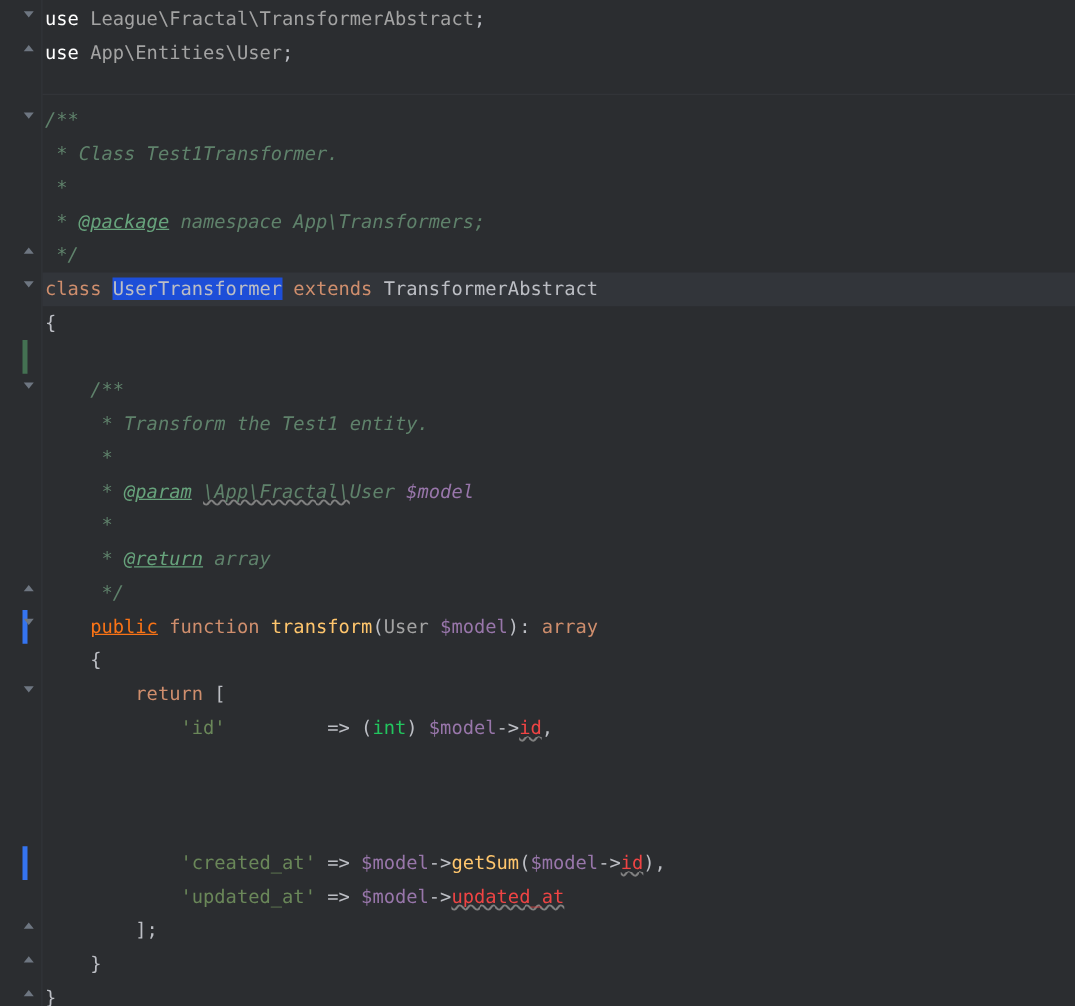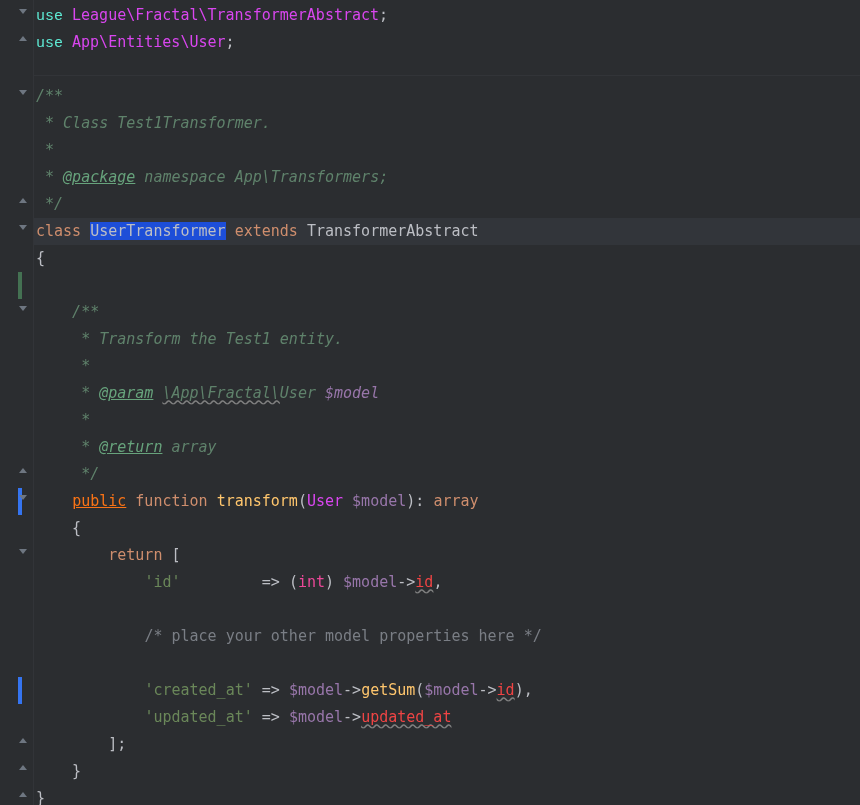--- a/index.html
+++ b/index.html
@@ -49,29 +49,29 @@
     padding-left: 2px;
   }
   .line.hl-class { background: #32353a; }
   .sep-line {
     position: absolute;
     top: 75px;
     left: 0;
     right: 0;
     border-top: 1px solid #323438;
   }
-  .k-use { color: #5eead4; font-family: Liberation Mono, monospace; }
+  .k-use { color: #ffffff; }
   .k-class { color: #cf8e6d; }
   .k-extends { color: #cf8e6d; }
   .k-public { color: #f97316; text-decoration: underline; }
   .k-function { color: #cf8e6d; }
   .k-return { color: #cf8e6d; }
-  .k-int { color: #ec4899; text-align: center; }
+  .k-int { color: #22c55e; text-align: center; }
   .k-arr { color: #cf8e6d; }
-  .ns { color: #d946ef; }
+  .ns { color: #a3a3a3; }
   .cls-name { color: #bcbec4; }
   .doc { color: #5f826b; font-style: italic; }
   .doc-tag { color: #67a37c; font-style: italic; text-decoration: underline; }
   .doc-wavy { text-decoration: #808080 wavy underline; text-decoration-skip-ink: none; }
   .var { color: #9876aa; font-style: italic; }
   .var-n { color: #9876aa; }
   .fname { color: #ffc66d; }
   .str { color: #6a8759; }
   .punct { color: #bcbec4; }
   .op { color: #bcbec4; }
@@ -188,21 +188,21 @@
   <div class="line"><span class="doc">     */</span></div>
 
   <div class="line"><span>    </span><span class="k-public">public</span><span> </span><span class="k-function">function</span><span> </span><span class="fname">transform</span><span class="punct">(</span><span class="ns">User </span><span class="var-n">$model</span><span class="punct">)</span><span class="punct">: </span><span class="k-arr">array</span></div>
   <div class="line"><span class="punct">    {</span></div>
 
   <div class="line"><span>        </span><span class="k-return">return</span><span class="punct"> [</span></div>
 
   <div class="line"><span>            </span><span class="str">'id'</span><span>         </span><span class="op">=&gt; </span><span class="punct">(</span><span class="k-int">int</span><span class="punct">) </span><span class="var-n">$model</span><span class="op">-&gt;</span><span class="prop prop-u">id</span><span class="punct">,</span></div>
 
   <div class="line"></div>
-  <div class="line"><span>            </span><span class="cmt">/* place your other model properties here */</span></div>
+  <div class="line"><span>            </span></div>
   <div class="line"></div>
 
   <div class="line"><span>            </span><span class="str">'created_at'</span><span> </span><span class="op">=&gt; </span><span class="var-n">$model</span><span class="op">-&gt;</span><span class="method">getSum</span><span class="punct">(</span><span class="var-n">$model</span><span class="op">-&gt;</span><span class="prop prop-u">id</span><span class="punct">)</span><span class="punct">,</span></div>
 
   <div class="line"><span>            </span><span class="str">'updated_at'</span><span> </span><span class="op">=&gt; </span><span class="var-n">$model</span><span class="op">-&gt;</span><span class="prop prop-u">updated_at</span></div>
 
   <div class="line"><span>        </span><span class="punct">];</span></div>
   <div class="line"><span class="punct">    }</span></div>
   <div class="line"><span class="punct">}</span></div>
 </div>

